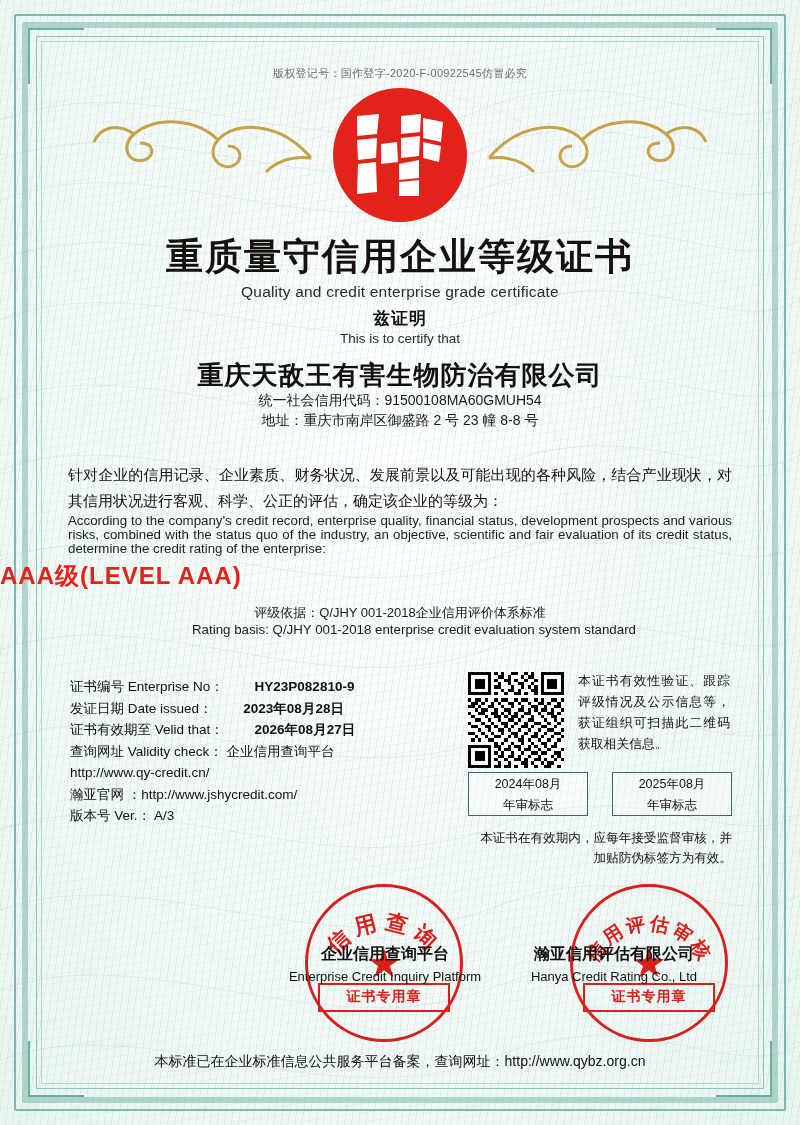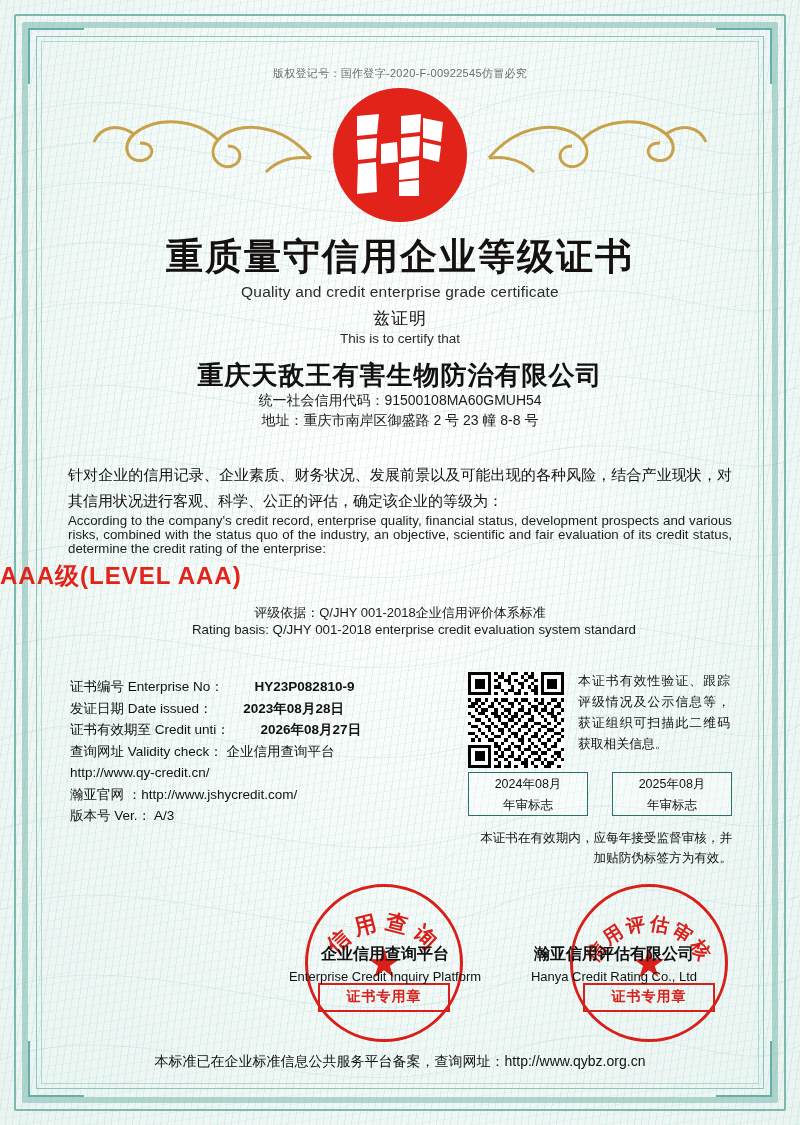--- a/index.html
+++ b/index.html
@@ -141,21 +141,21 @@
     font-size: 15.5px;
     color: #2b2b2b;
     letter-spacing: .2px;
   }
   .certify-cn {
     position: absolute;
     top: 307px;
     left: 0; right: 0;
     text-align: center;
     font-size: 17px;
-    font-weight: normal;
+    font-weight: bold;
     color: #14110f;
     letter-spacing: 1px;
   }
   .certify-en {
     position: absolute;
     top: 331px;
     left: 0; right: 0;
     text-align: center;
     font-size: 13.5px;
     color: #2b2b2b;
@@ -467,21 +467,21 @@
       <span>Enterprise No：</span>
       <span class="val">HY23P082810-9</span>
     </div>
     <div class="row">
       <span>发证日期</span>
       <span>Date issued：</span>
       <span class="val">2023年08月28日</span>
     </div>
     <div class="row">
       <span>证书有效期至</span>
-      <span>Credit unti：</span>
+      <span>Velid that：</span>
       <span class="val">2026年08月27日</span>
     </div>
     <div class="row">
       <span>查询网址</span>
       <span>Validity check：</span>
       <span class="val-norm">企业信用查询平台</span>
     </div>
     <div class="row">
       <span>http://www.qy-credit.cn/</span>
     </div>

